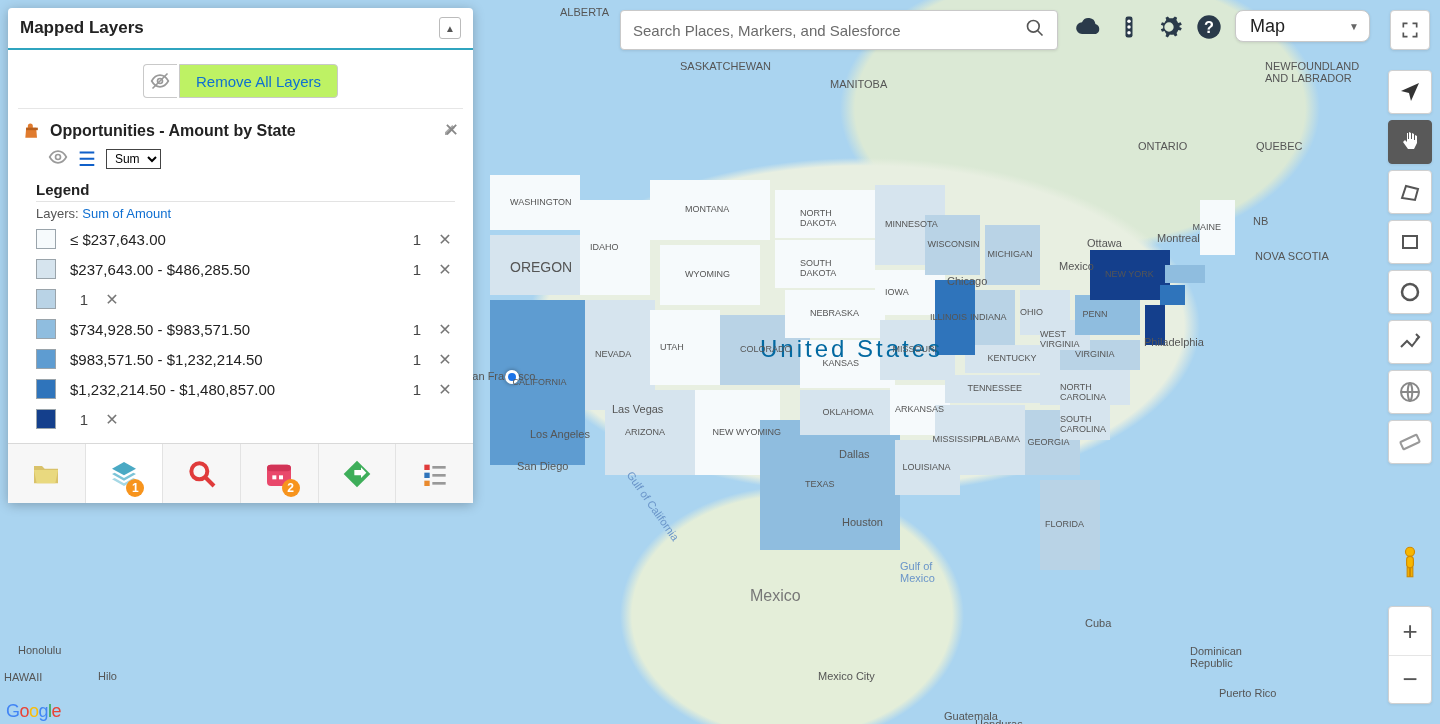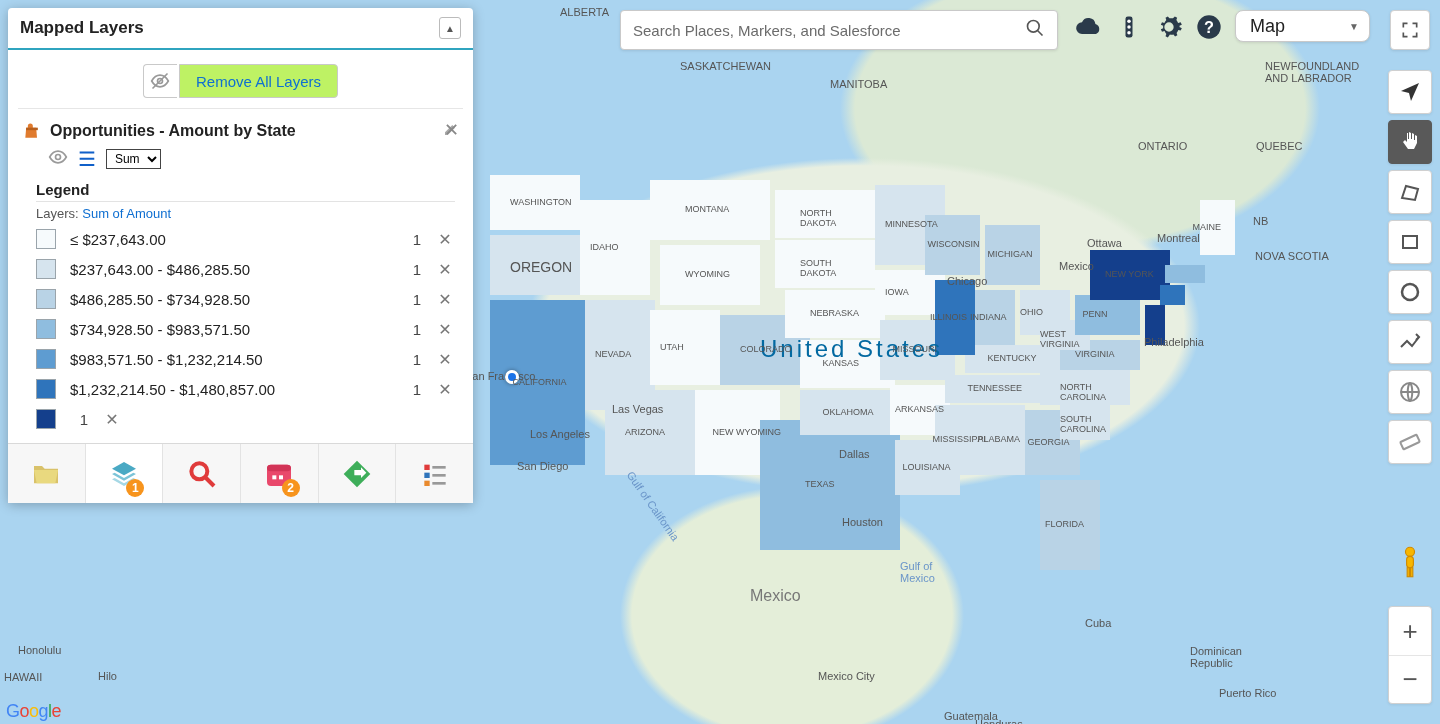--- a/index.html
+++ b/index.html
@@ -438,21 +438,20 @@
           <span class="x">✕</span>
         </div>
         <div class="lr">
           <span class="swatch" style="background:#d6e4ee"></span>
           <span class="range">$237,643.00 - $486,285.50</span>
           <span class="cnt">1</span>
           <span class="x">✕</span>
         </div>
         <div class="lr">
           <span class="swatch" style="background:#b9d3e6"></span>
-          <span class="range">$486,285.50 - $734,928.50</span>
           <span class="cnt">1</span>
           <span class="x">✕</span>
         </div>
         <div class="lr">
           <span class="swatch" style="background:#8fbddf"></span>
           <span class="range">$734,928.50 - $983,571.50</span>
           <span class="cnt">1</span>
           <span class="x">✕</span>
         </div>
         <div class="lr">

